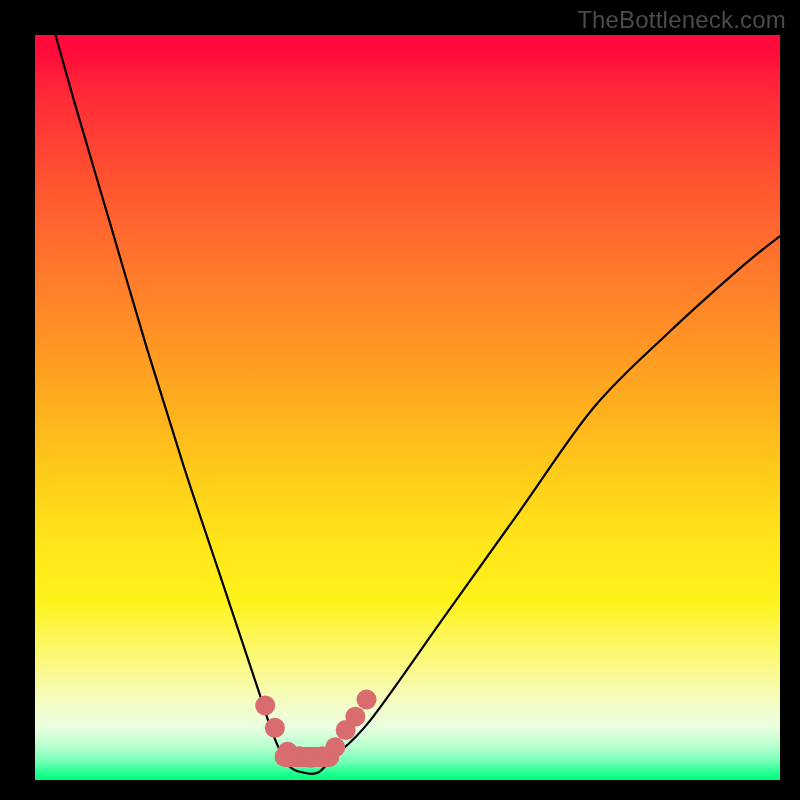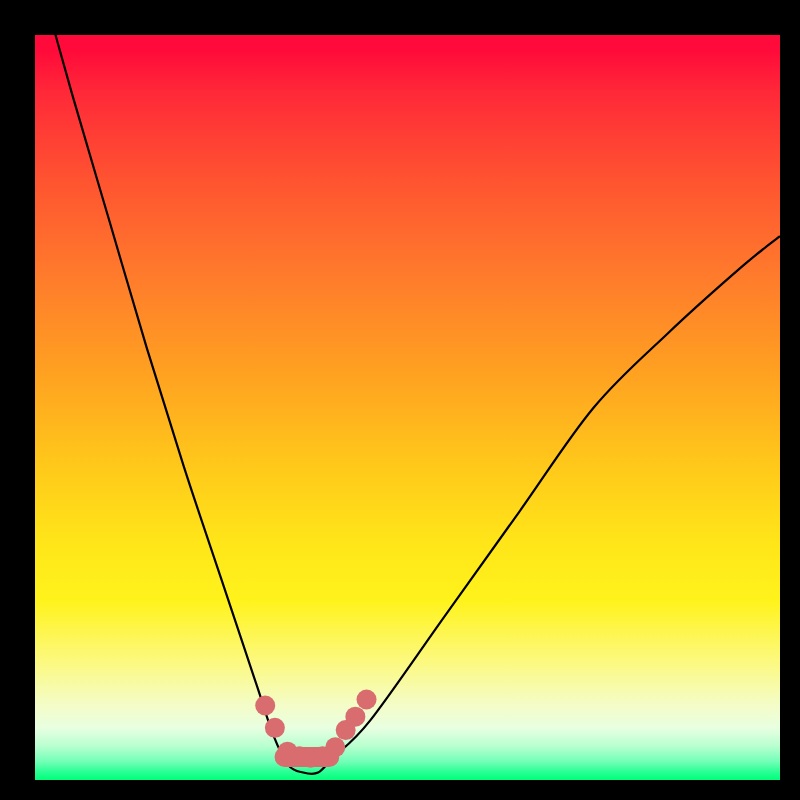--- a/index.html
+++ b/index.html
@@ -87,13 +87,14 @@
           <circle cx="264.47499999999997" cy="721.16" r="10" fill="#d86c6f" stroke="#d15e61" stroke-width="0"></circle>
           <circle cx="275.65" cy="722.65" r="10" fill="#d86c6f" stroke="#d15e61" stroke-width="0"></circle>
           <circle cx="287.57" cy="721.16" r="10" fill="#d86c6f" stroke="#d15e61" stroke-width="0"></circle>
           <circle cx="300.23499999999996" cy="712.22" r="10" fill="#d86c6f" stroke="#d15e61" stroke-width="0"></circle>
           <circle cx="310.665" cy="695.0849999999999" r="10" fill="#d86c6f" stroke="#d15e61" stroke-width="0"></circle>
           <circle cx="320.35" cy="681.6750000000001" r="10" fill="#d86c6f" stroke="#d15e61" stroke-width="0"></circle>
           <circle cx="331.525" cy="664.54" r="10" fill="#d86c6f" stroke="#d15e61" stroke-width="0"></circle>
         </g>
     </svg>
   </div>
+  <div class="watermark">TheBottleneck.com</div>
 </div>
 
 </body></html>

